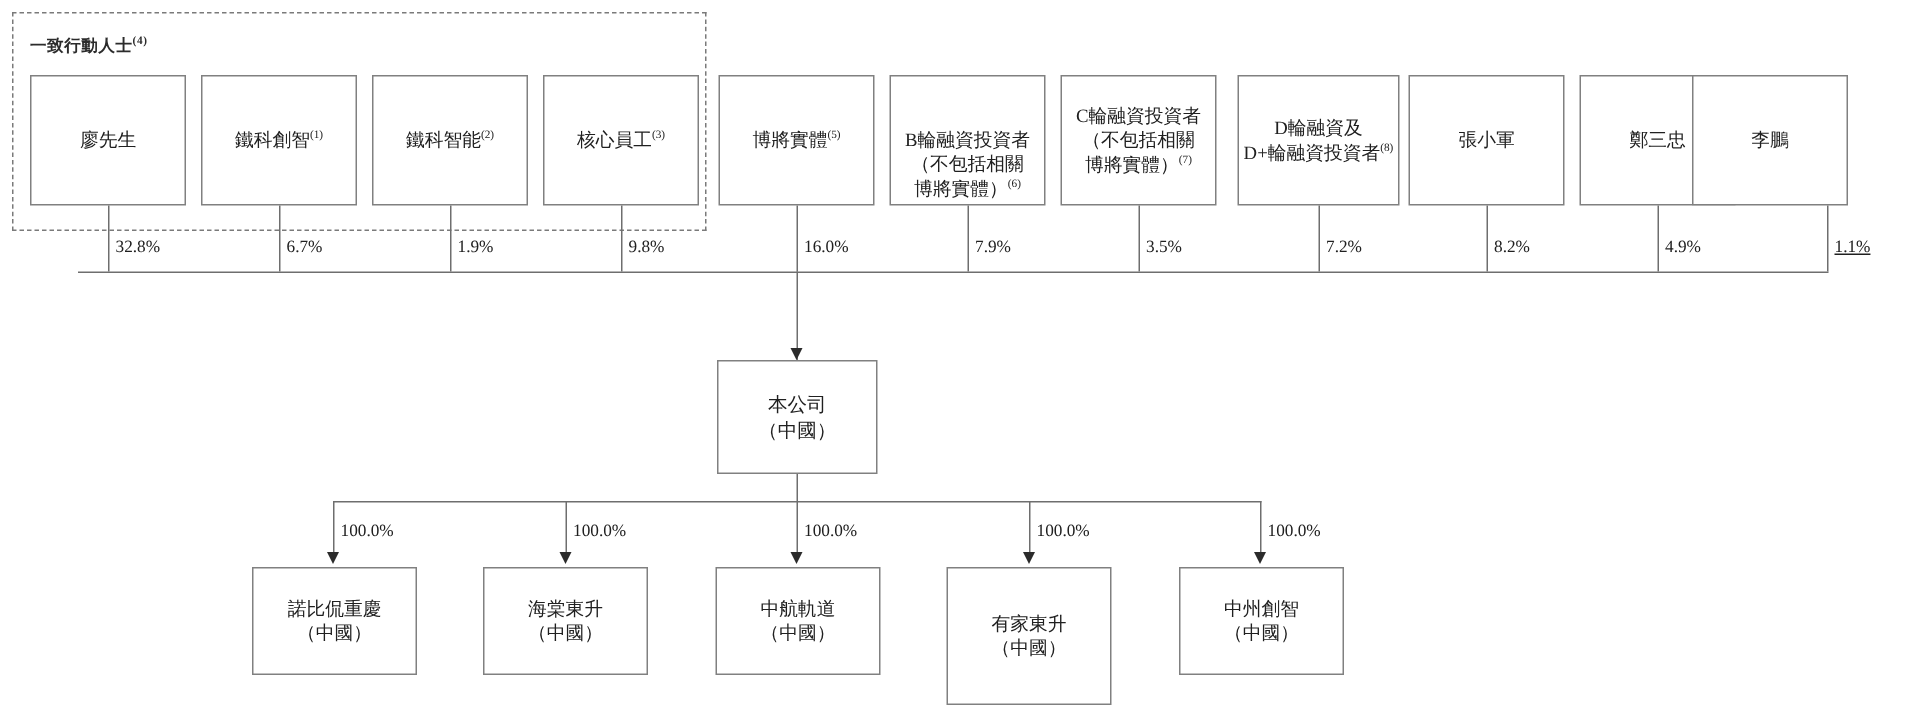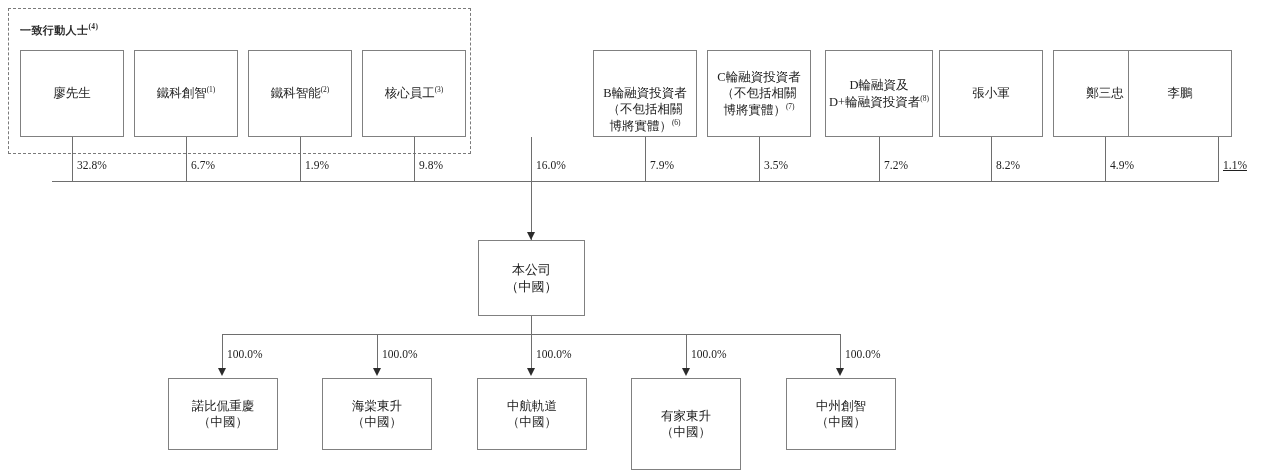--- a/index.html
+++ b/index.html
@@ -114,20 +114,25 @@
       <span class="ln"><span>鐵科智能</span><sup>(2)</sup></span>
     </span>
   </div>
 
   <div class="node-box" style="left:362px; top:50px; width:104px; height:87px;">
     <span class="lines">
       <span class="ln"><span>核心員工</span><sup>(3)</sup></span>
     </span>
   </div>
 
+  <div class="node-box" style="left:479px; top:50px; width:104px; height:87px;">
+    <span class="lines">
+      <span class="ln"><span>博將實體</span><sup>(5)</sup></span>
+    </span>
+  </div>
 
   <div class="node-box" style="left:593px; top:50px; width:104px; height:87px;align-items:flex-end;">
     <span class="lines">
       <span class="ln">B輪融資投資者</span>
       <span class="ln">（不包括相關</span>
       <span class="ln"><span>博將實體）</span><sup>(6)</sup></span>
     </span>
   </div>
 
   <div class="node-box" style="left:707px; top:50px; width:104px; height:87px;">

